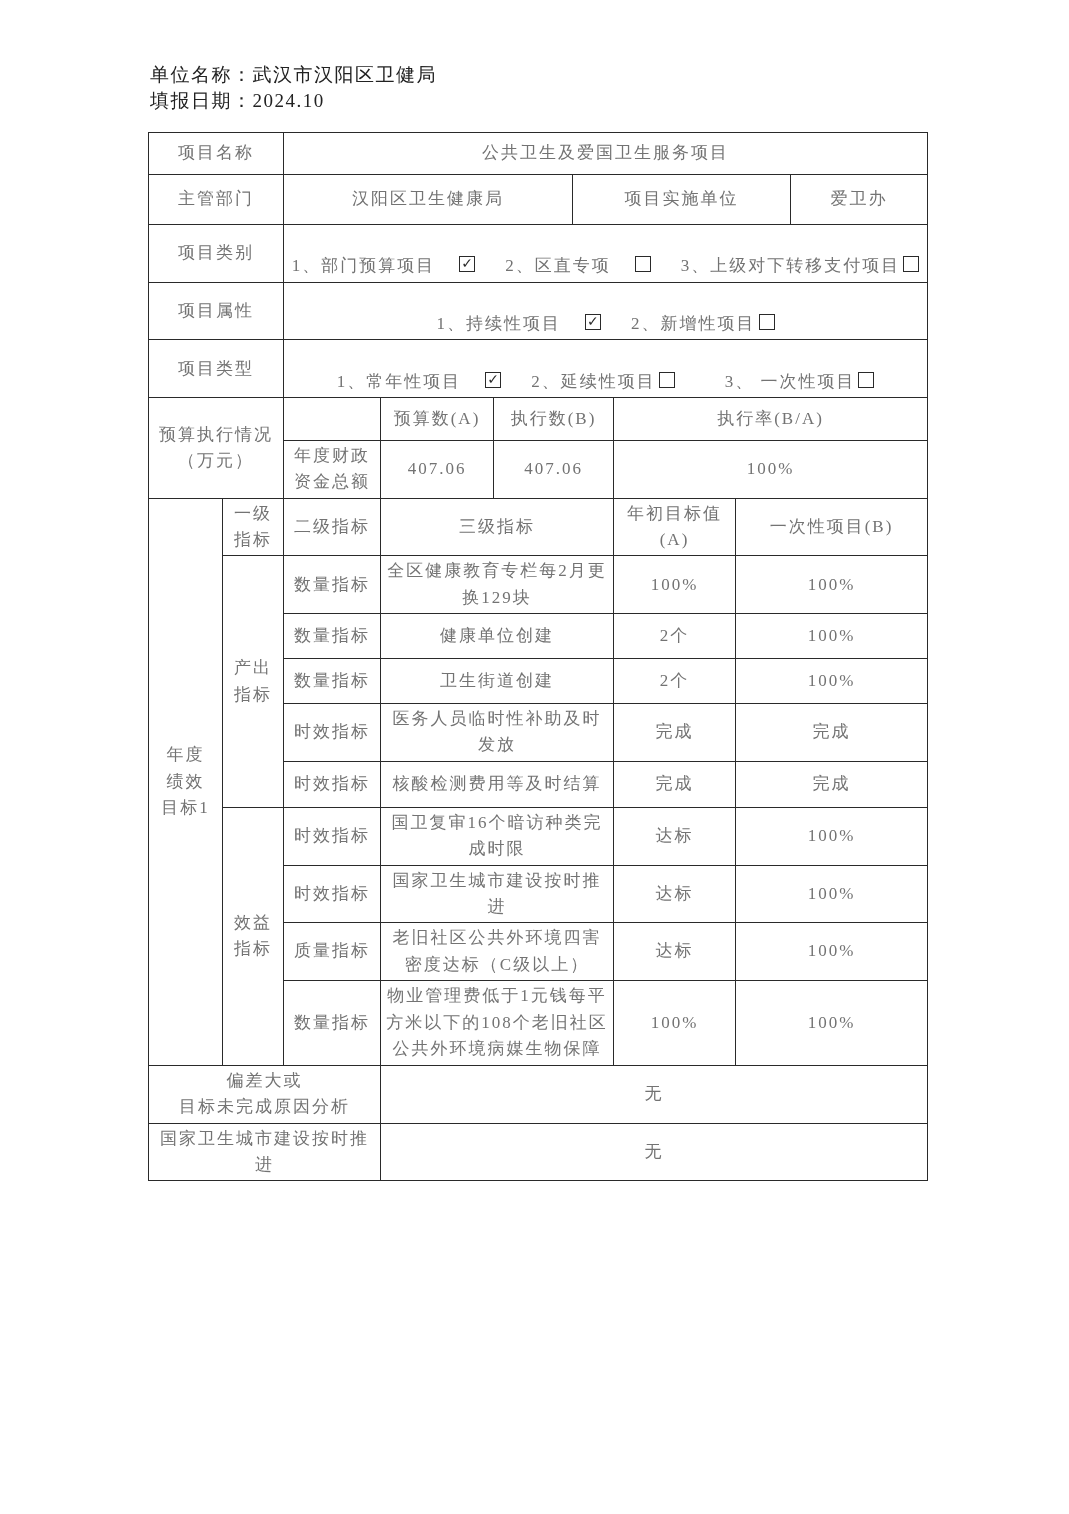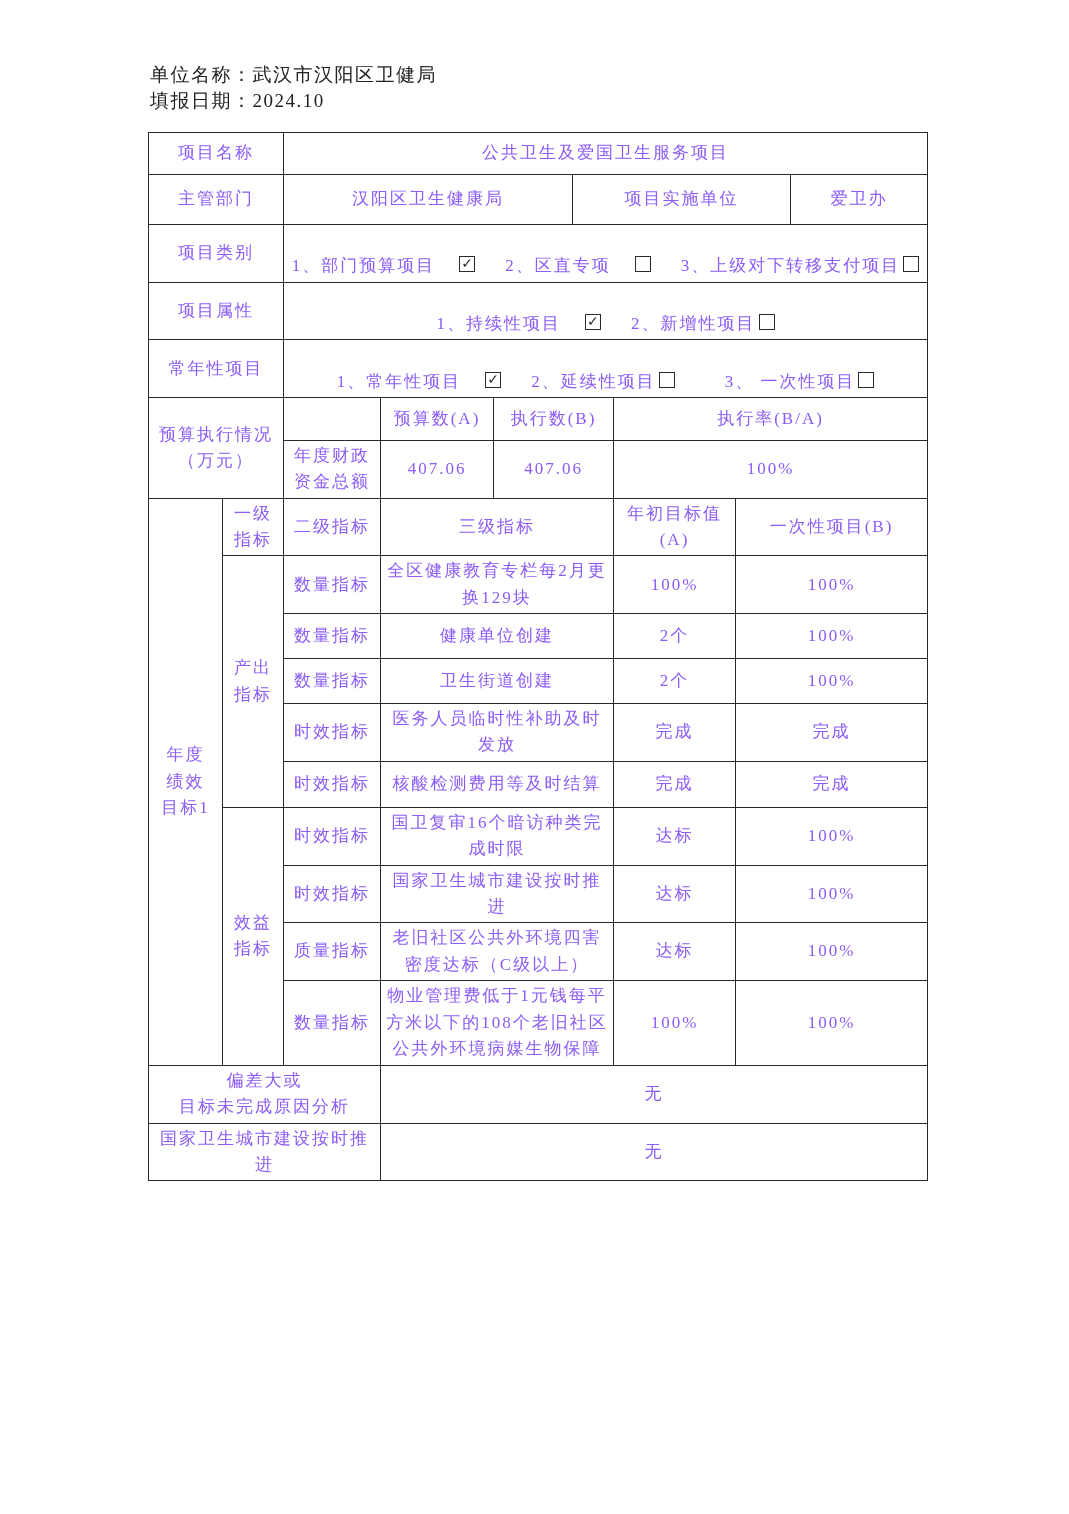--- a/index.html
+++ b/index.html
@@ -29,21 +29,21 @@
     letter-spacing:1.5px;
     color:#222;
     flex-direction:column;
   }
   table.form{
     margin:18px 0 0 148px;
     width:779px;
     table-layout:fixed;
     border-collapse:collapse;
     font-size:17px;
-    color:#8b5cf6;
+    color:#737373;
   }
   table.form td{
     border:1.6px solid #2a2a2a;
     text-align:center;
     vertical-align:middle;
     padding:2px 4px;
     line-height:1.55;
     letter-spacing:2px;
     white-space:pre-line;
     overflow:hidden;
@@ -131,21 +131,21 @@
     </tr>
 
     <tr class="r4">
       <td colspan="2" class="sp">项目属性</td>
       <td colspan="7" class="cbcell">
         <span class="cbitem"><span>1、持续性项目</span><span class="cb checked gap"></span></span><span class="cbitem"><span>2、新增性项目</span><span class="cb"></span></span>
       </td>
     </tr>
 
     <tr class="r5">
-      <td colspan="2" class="sp">常年性项目</td>
+      <td colspan="2" class="sp">项目类型</td>
       <td colspan="7" class="cbcell">
         <span class="cbitem"><span>1、常年性项目</span><span class="cb checked gap"></span></span><span class="cbitem"><span>2、延续性项目</span><span class="cb"></span></span><span class="cbitem ml-lg"><span>3、 一次性项目</span><span class="cb"></span></span>
       </td>
     </tr>
 
     <tr class="r6a">
       <td colspan="2" rowspan="2">预算执行情况
 （万元）</td>
       <td></td>
       <td>预算数(A)</td>

